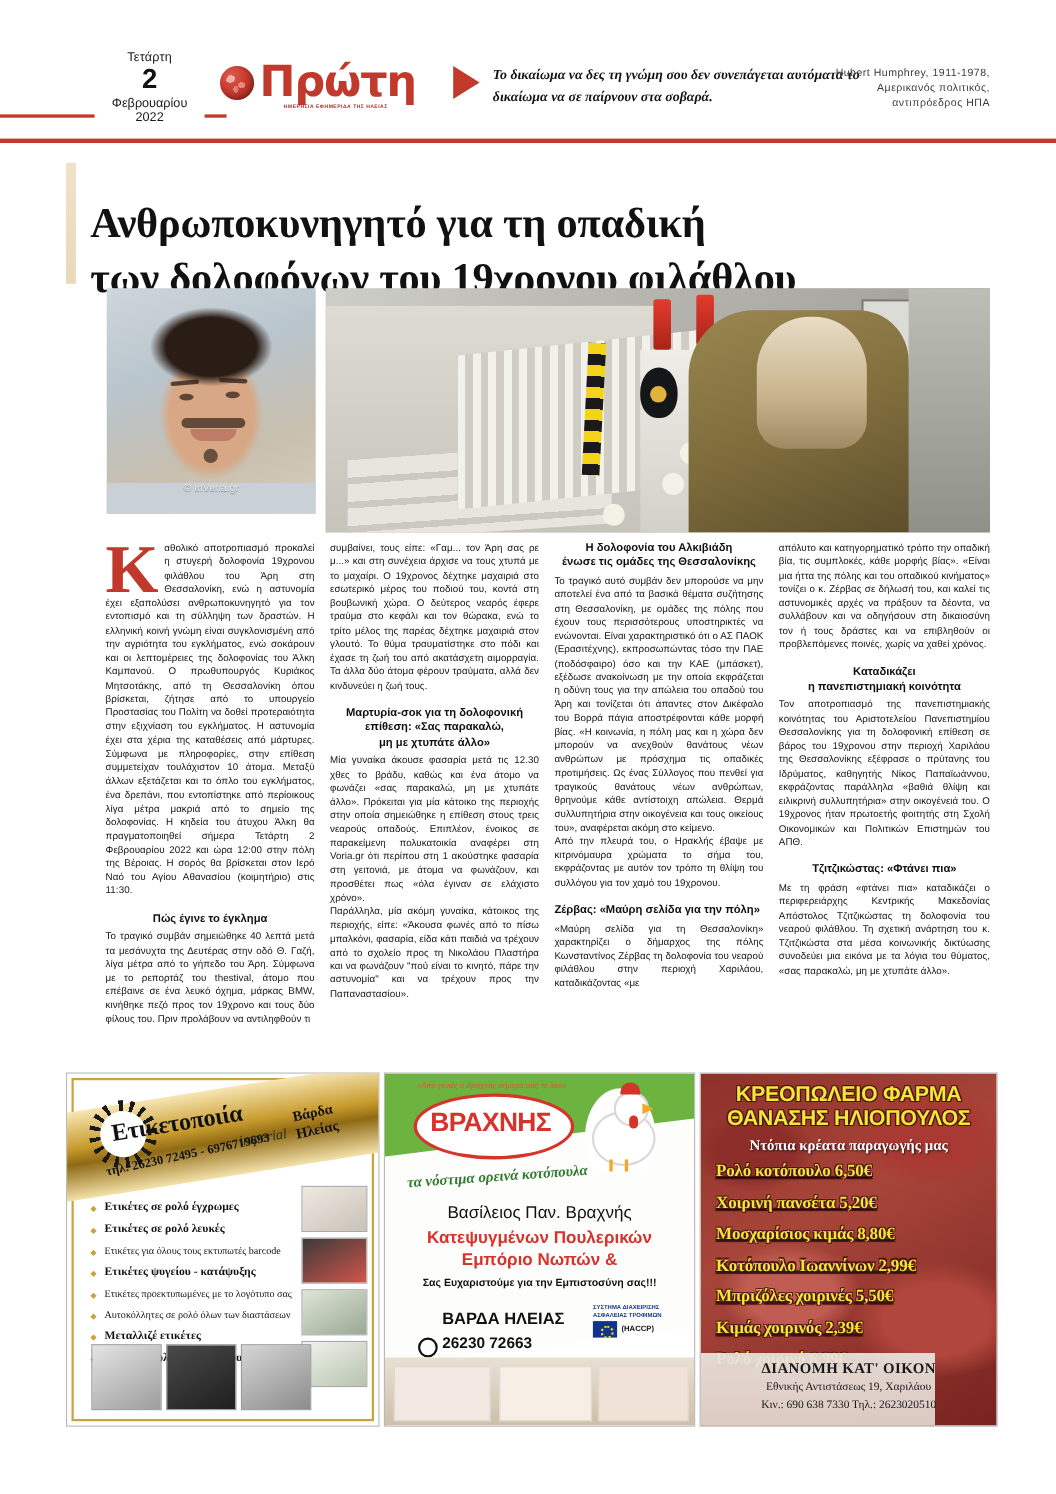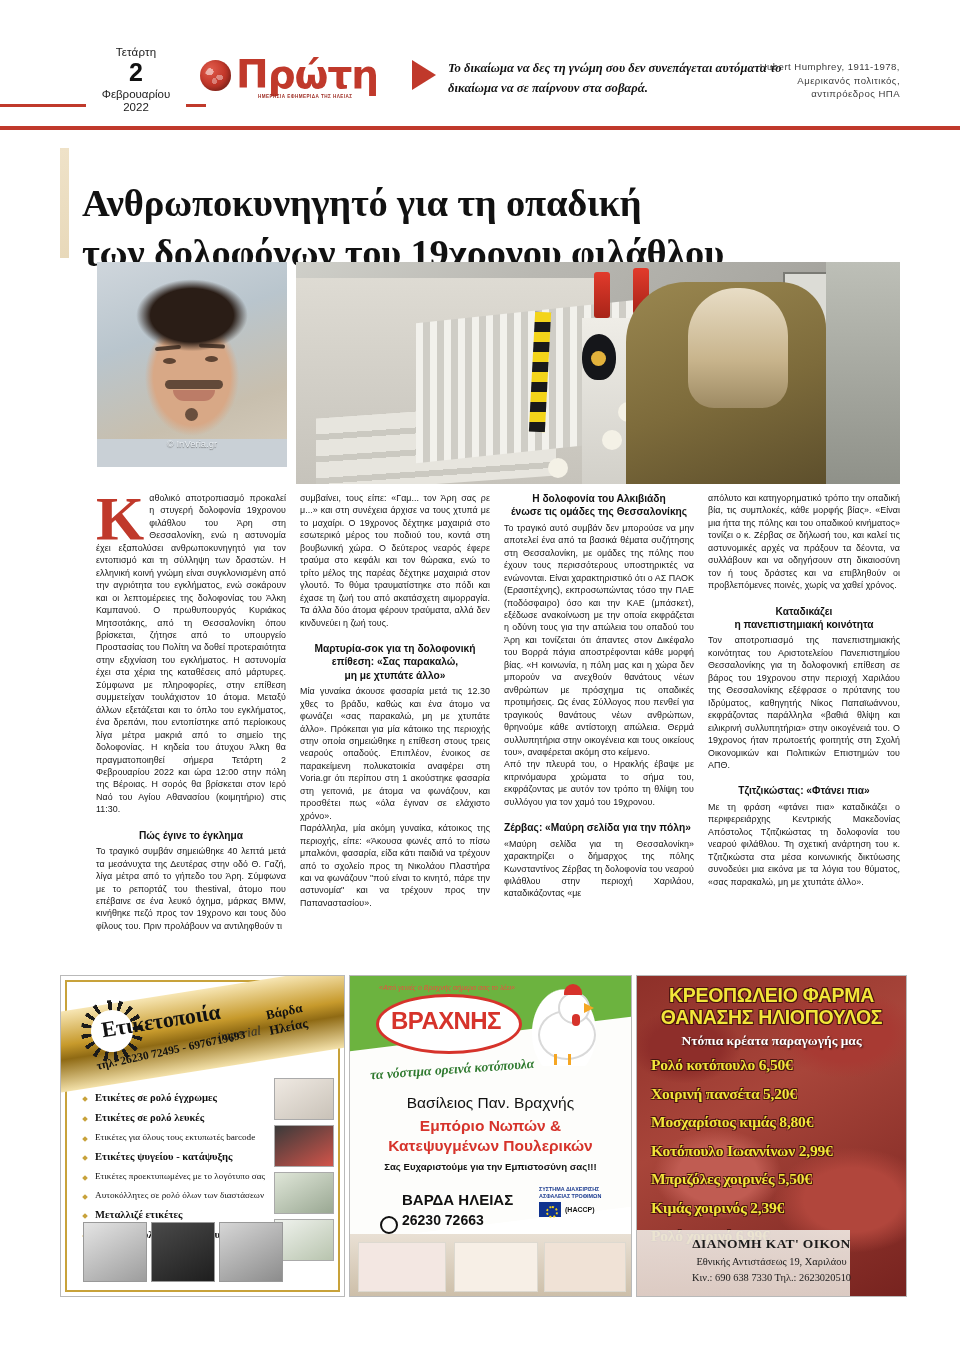--- a/index.html
+++ b/index.html
@@ -200,21 +200,21 @@
        linear-gradient(150deg,#8e3029 0%,#a8453a 40%,#77231f 100%);}
   .ad3-t1{position:absolute;left:0;top:8px;width:269px;text-align:center;
      font-weight:bold;font-size:19.5px;color:#f2e63a;letter-spacing:-.3px;
      text-shadow:1px 1px 0 #4a1410, -1px 1px 0 #4a1410, 1px -1px 0 #4a1410, -1px -1px 0 #4a1410;}
   .ad3-t2{position:absolute;left:0;top:30px;width:269px;text-align:center;
      font-weight:bold;font-size:19.5px;color:#f2e63a;letter-spacing:-.3px;
      text-shadow:1px 1px 0 #4a1410, -1px 1px 0 #4a1410, 1px -1px 0 #4a1410, -1px -1px 0 #4a1410;}
   .ad3-sub{position:absolute;left:0;top:57px;width:269px;text-align:center;
      font-family:"Liberation Serif", serif;font-weight:bold;font-size:13.5px;color:#ffffff;
      text-shadow:1px 1px 2px rgba(0,0,0,.75);}
-  .ad3-list{position:absolute;left:14px;top:80px;width:246px;}
+  .ad3-list{position:absolute;left:14px;top:80px;width:246px;text-decoration:underline;}
   .ad3-row{font-family:"Liberation Serif", serif;font-weight:bold;font-size:15.5px;
      color:#f2e63a;margin-bottom:10.5px;letter-spacing:-.2px;
      text-shadow:1px 1px 0 #4a1410, -1px 1px 0 #4a1410, 1px -1px 0 #4a1410, -1px -1px 0 #4a1410;}
   .ad3-foot{position:absolute;left:0;bottom:0;width:213px;height:66px;
      background:linear-gradient(180deg,rgba(235,228,222,.93),rgba(226,214,206,.93));}
   .ad3-fd{position:absolute;left:0;top:6px;width:269px;text-align:center;
      font-family:"Liberation Serif", serif;font-weight:bold;font-size:13.5px;color:#1a1a1a;letter-spacing:.4px;}
   .ad3-fa{position:absolute;left:0;top:26px;width:269px;text-align:center;
      font-family:"Liberation Serif", serif;font-size:10.4px;color:#1a1a1a;}
   .ad3-fp{position:absolute;left:0;top:42px;width:269px;text-align:center;
@@ -380,22 +380,22 @@
         <div class="comb"></div>
         <div class="beak"></div>
         <div class="wattle"></div>
         <div class="leg" style="left:26px"></div>
         <div class="leg" style="left:40px"></div>
       </div>
 
       <div class="ad2-slogan">τα νόστιμα ορεινά κοτόπουλα</div>
       <div class="ad2-name">Βασίλειος Παν. Βραχνής</div>
       <div class="ad2-desc">
+        <div>Κατεψυγμένων Πουλερικών</div>
         <div>Εμπόριο Νωπών &amp;</div>
-        <div>Κατεψυγμένων Πουλερικών</div>
       </div>
       <div class="ad2-thanks">Σας Ευχαριστούμε για την Εμπιστοσύνη σας!!!</div>
       <div class="ad2-city">ΒΑΡΔΑ ΗΛΕΙΑΣ</div>
       <div class="ad2-phicon"></div>
       <div class="ad2-t1">26230 72663</div>
       <div class="ad2-t2">6976253391</div>
 
       <div class="ad2-haccp">
         <div class="hl">ΣΥΣΤΗΜΑ ΔΙΑΧΕΙΡΙΣΗΣ</div>
         <div class="hl">ΑΣΦΑΛΕΙΑΣ ΤΡΟΦΙΜΩΝ</div>

